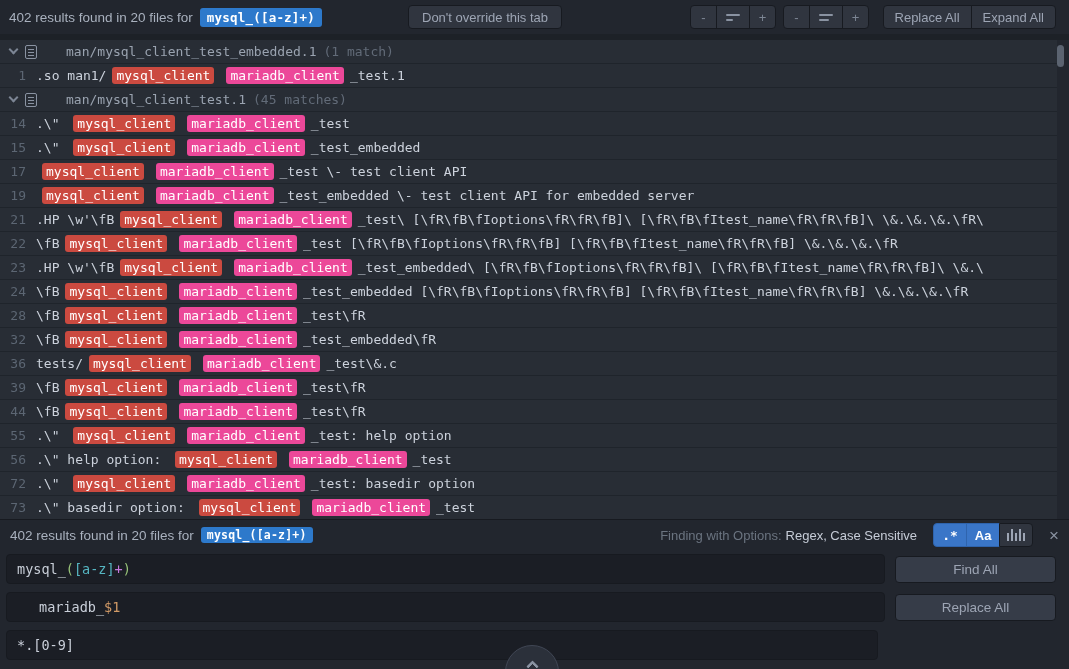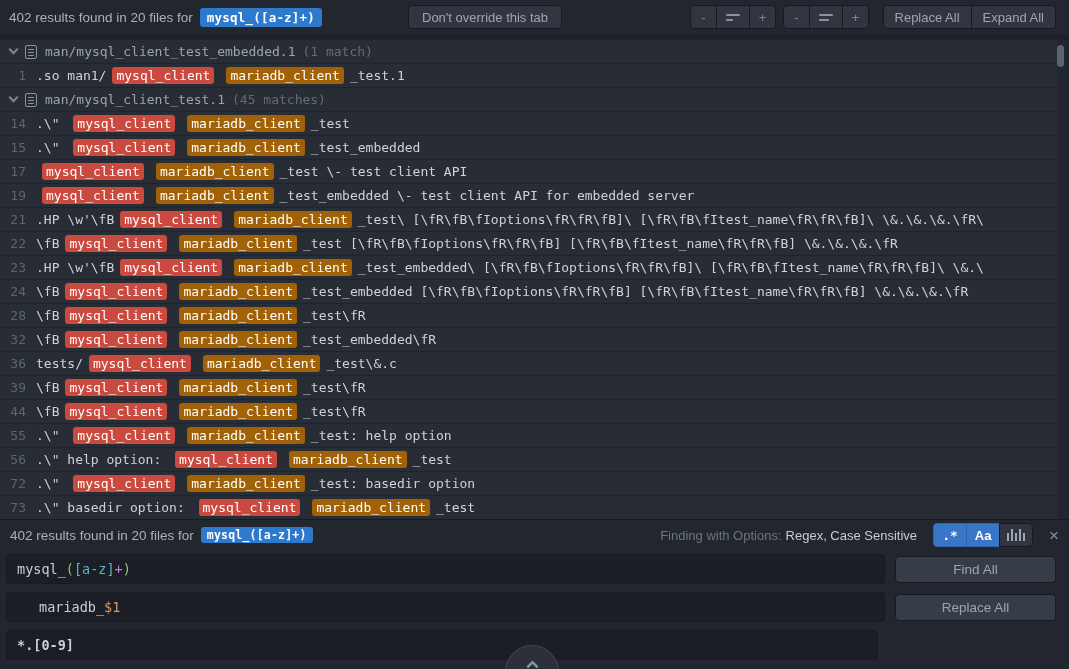--- a/index.html
+++ b/index.html
@@ -62,32 +62,32 @@
     transform:rotate(-45deg); margin:-4px 8px 0 10px; flex:none;
   }
   .ficon {
     width:12px; height:14px; border:1px solid #8a93a2; border-radius:2px;
     margin-right:8px; flex:none; position:relative;
   }
   .ficon i {
     position:absolute; left:2px; right:2px; top:3px; height:8px;
     background:repeating-linear-gradient(#8a93a2 0 1px, transparent 1px 3px);
   }
-  .fpath { font-size:13px; color:#9aa3b0; }
+  .fpath { font-size:13px; color:#9aa3b0;margin-left:21px; }
   .fcount { color:#626b78; font-size:13px; margin-left:7px; }
   .lnum {
     width:36px; flex:none; text-align:right; padding-right:10px;
     color:#5c6673; font-size:13px;
   }
   .ltext { font-size:13px; color:#ccd2dc; }
   .seg-r, .seg-g {
     color:#fff; border-radius:3px; padding:1px 4px; margin:0 6px;text-align:center;
   }
   .seg-r { background:#cb4a40; }
-  .seg-g { background:#a16207; }
+  .seg-g { background:#ec4899; }
   .scroll-thumb {
     position:absolute; right:5px; top:5px; width:7px; height:22px;
     background:#5b6370; border-radius:4px;
   }
 
   
   .panel {
     position:absolute; left:0; top:519px; width:1069px; height:150px;
     background:#22262e; border-top:1px solid #171a20;
   }
@@ -109,21 +109,21 @@
   .sel-icon i { display:block; width:2px; background:#9da5b4; }
   .close-x { margin-left:16px; font-size:17px; color:#8a93a2; line-height:1; cursor:default; }
 
   .input {
     position:absolute; background:#1b1e25; border:1px solid #171a20; border-radius:4px;
     height:30px; line-height:28px; padding:0 10px; font-size:13.5px;
     font-family:"DejaVu Sans Mono", monospace; color:#c9cfd9; white-space:pre;
   }
   .find-input    { left:6px;  top:34px;  width:879px; }
   .replace-input { left:6px;  top:72px;  width:879px;padding-left:32px; }
-  .paths-input   { left:6px;  top:110px; width:872px;font-weight:bold; }
+  .paths-input   { left:6px;  top:110px; width:872px; }
   .action-btn {
     position:absolute; left:895px; width:161px; height:27px;
     background:#363c48; font-size:13.5px;
   }
   .find-all-btn { top:36px; }
   .replace-all-btn { top:74px; }
   .tk-plain { color:#c9cfd9; } .tk-green { color:#98c379; } .tk-cyan { color:#56b6c2; }
   .tk-magenta { color:#c678dd; } .tk-orange { color:#d19a66; }
 
   .scroll-top-fab {

